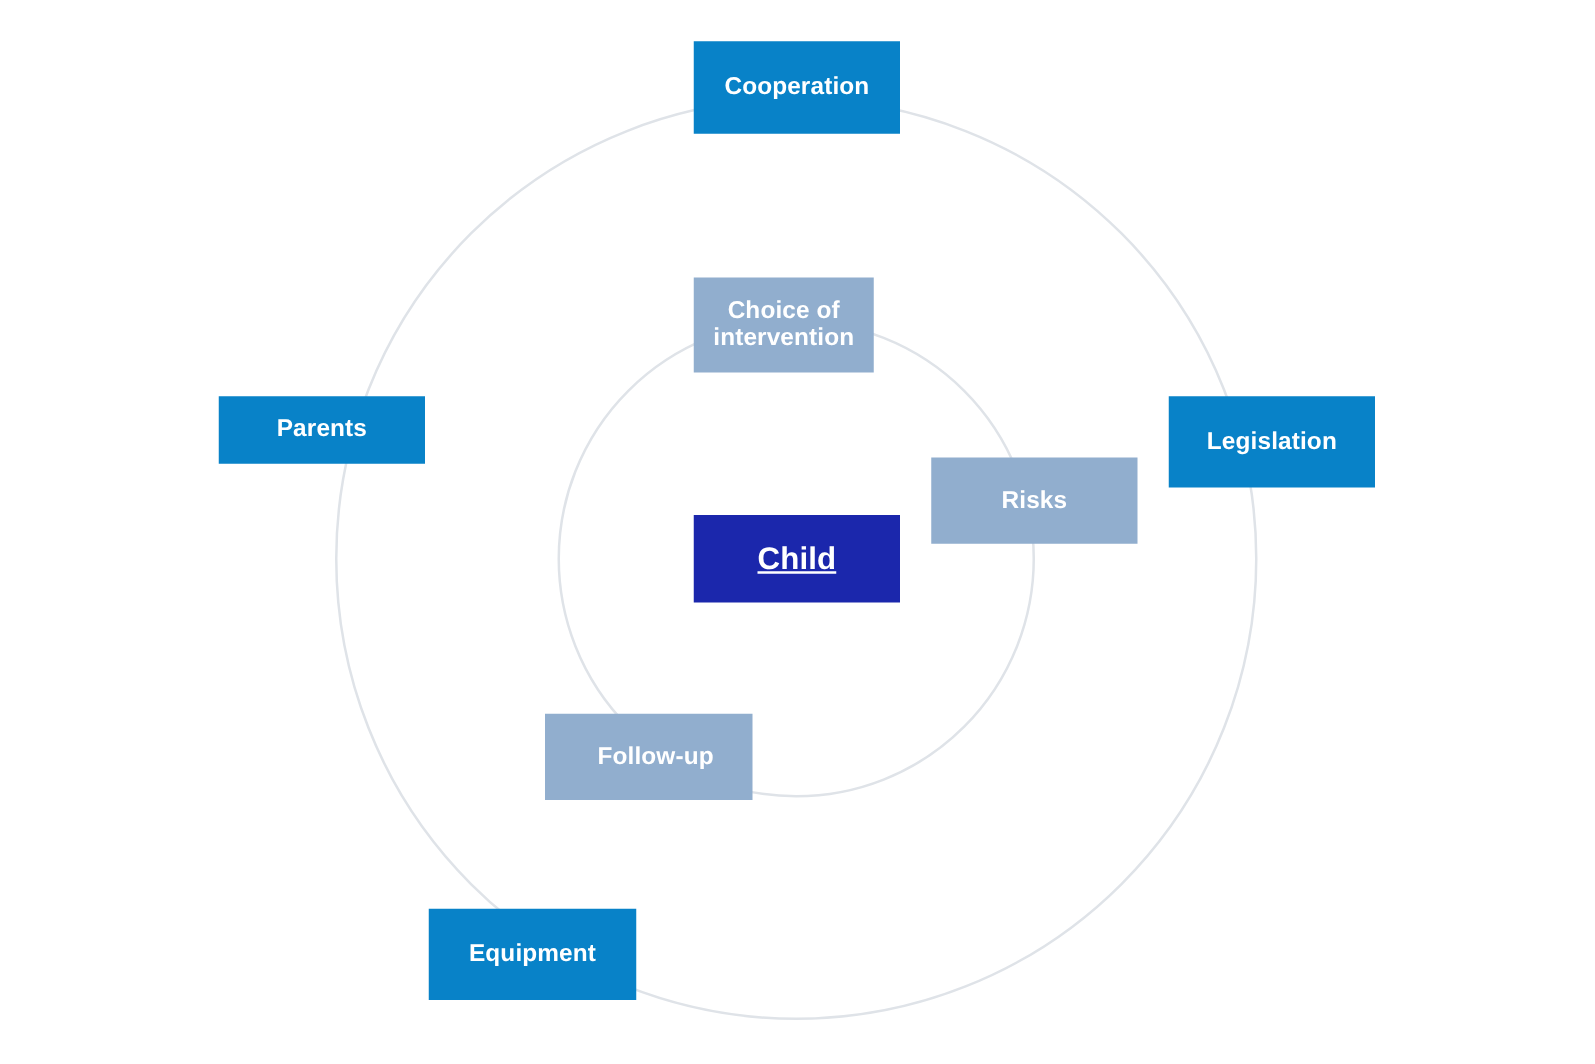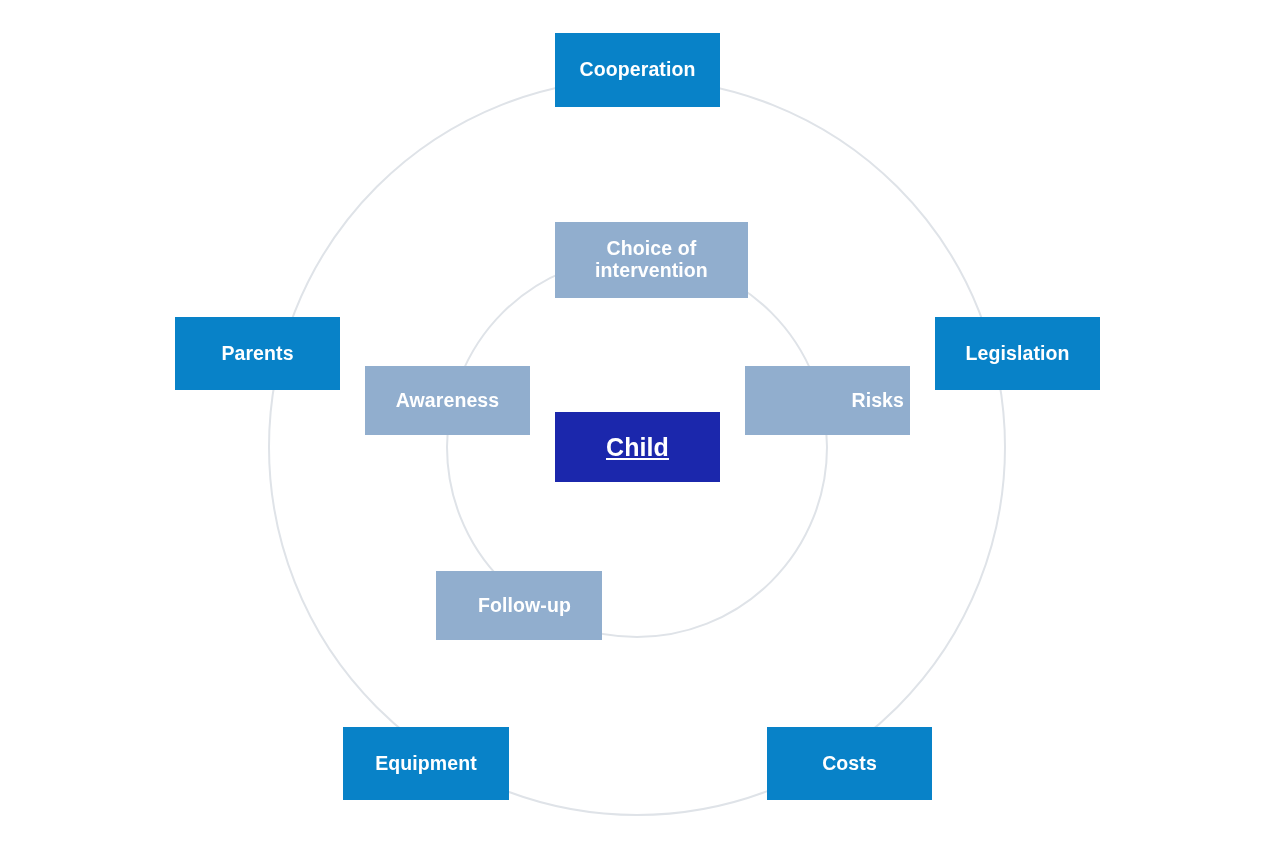--- a/index.html
+++ b/index.html
@@ -67,47 +67,41 @@
   </svg>
 
   <div class="node outer" style="left:555px; top:33px; width:165px; height:74px;">
     <span class="node-label">Cooperation</span>
   </div>
 
   <div class="node outer" style="left:935px; top:317px; width:165px; height:73px;">
     <span class="node-label">Legislation</span>
   </div>
 
-  <div class="node outer" style="left:767px; top:727px; width:165px; height:73px;">
-    <span class="node-label">Costs</span>
-  </div>
 
   <div class="node outer" style="left:343px; top:727px; width:166px; height:73px;">
     <span class="node-label">Equipment</span>
   </div>
 
-  <div class="node outer" style="left:175px; top:317px; width:165px; height:73px;">
+  <div class="node outer" style="left:175px; top:317px; width:165px; height:54px;">
     <span class="node-label">Parents</span>
   </div>
 
-  <div class="node inner" style="left:555px; top:222px; width:193px; height:76px;">
+  <div class="node inner" style="left:555px; top:222px; width:144px; height:76px;">
     <span class="node-label">Choice of
 intervention</span>
   </div>
 
-  <div class="node inner" style="left:745px; top:366px; width:165px; height:69px;justify-content:flex-end;">
+  <div class="node inner" style="left:745px; top:366px; width:165px; height:69px;">
     <span class="node-label">Risks</span>
   </div>
 
 
   <div class="node inner" style="left:436px; top:571px; width:166px; height:69px;padding-left:17px;">
     <span class="node-label">Follow-up</span>
   </div>
 
-  <div class="node inner" style="left:365px; top:366px; width:165px; height:69px;">
-    <span class="node-label">Awareness</span>
-  </div>
 
   <div class="node center" style="left:555px; top:412px; width:165px; height:70px;text-decoration:underline;">
     <span class="node-label">Child</span>
   </div>
 
 </div>
 
 </body></html>

